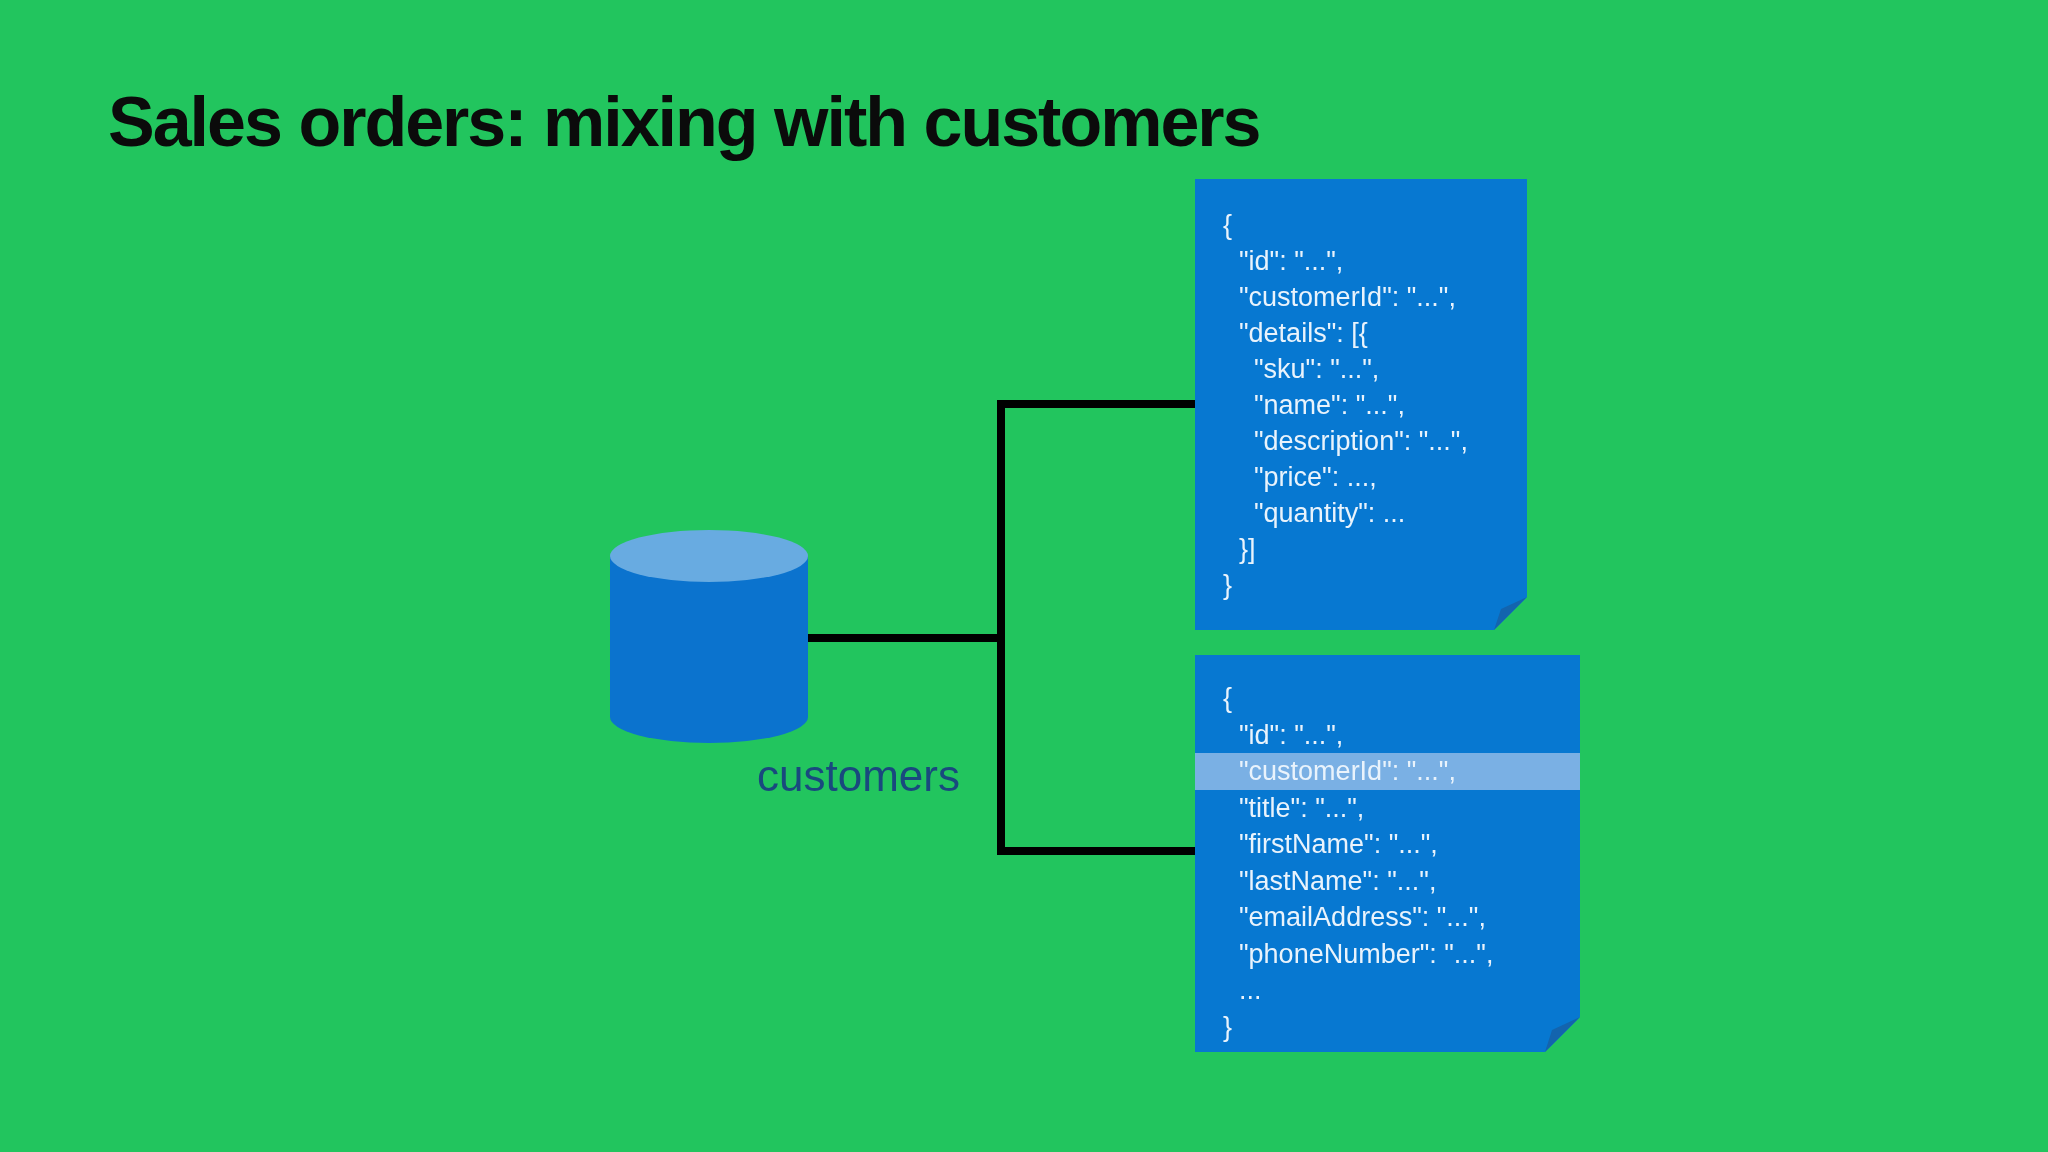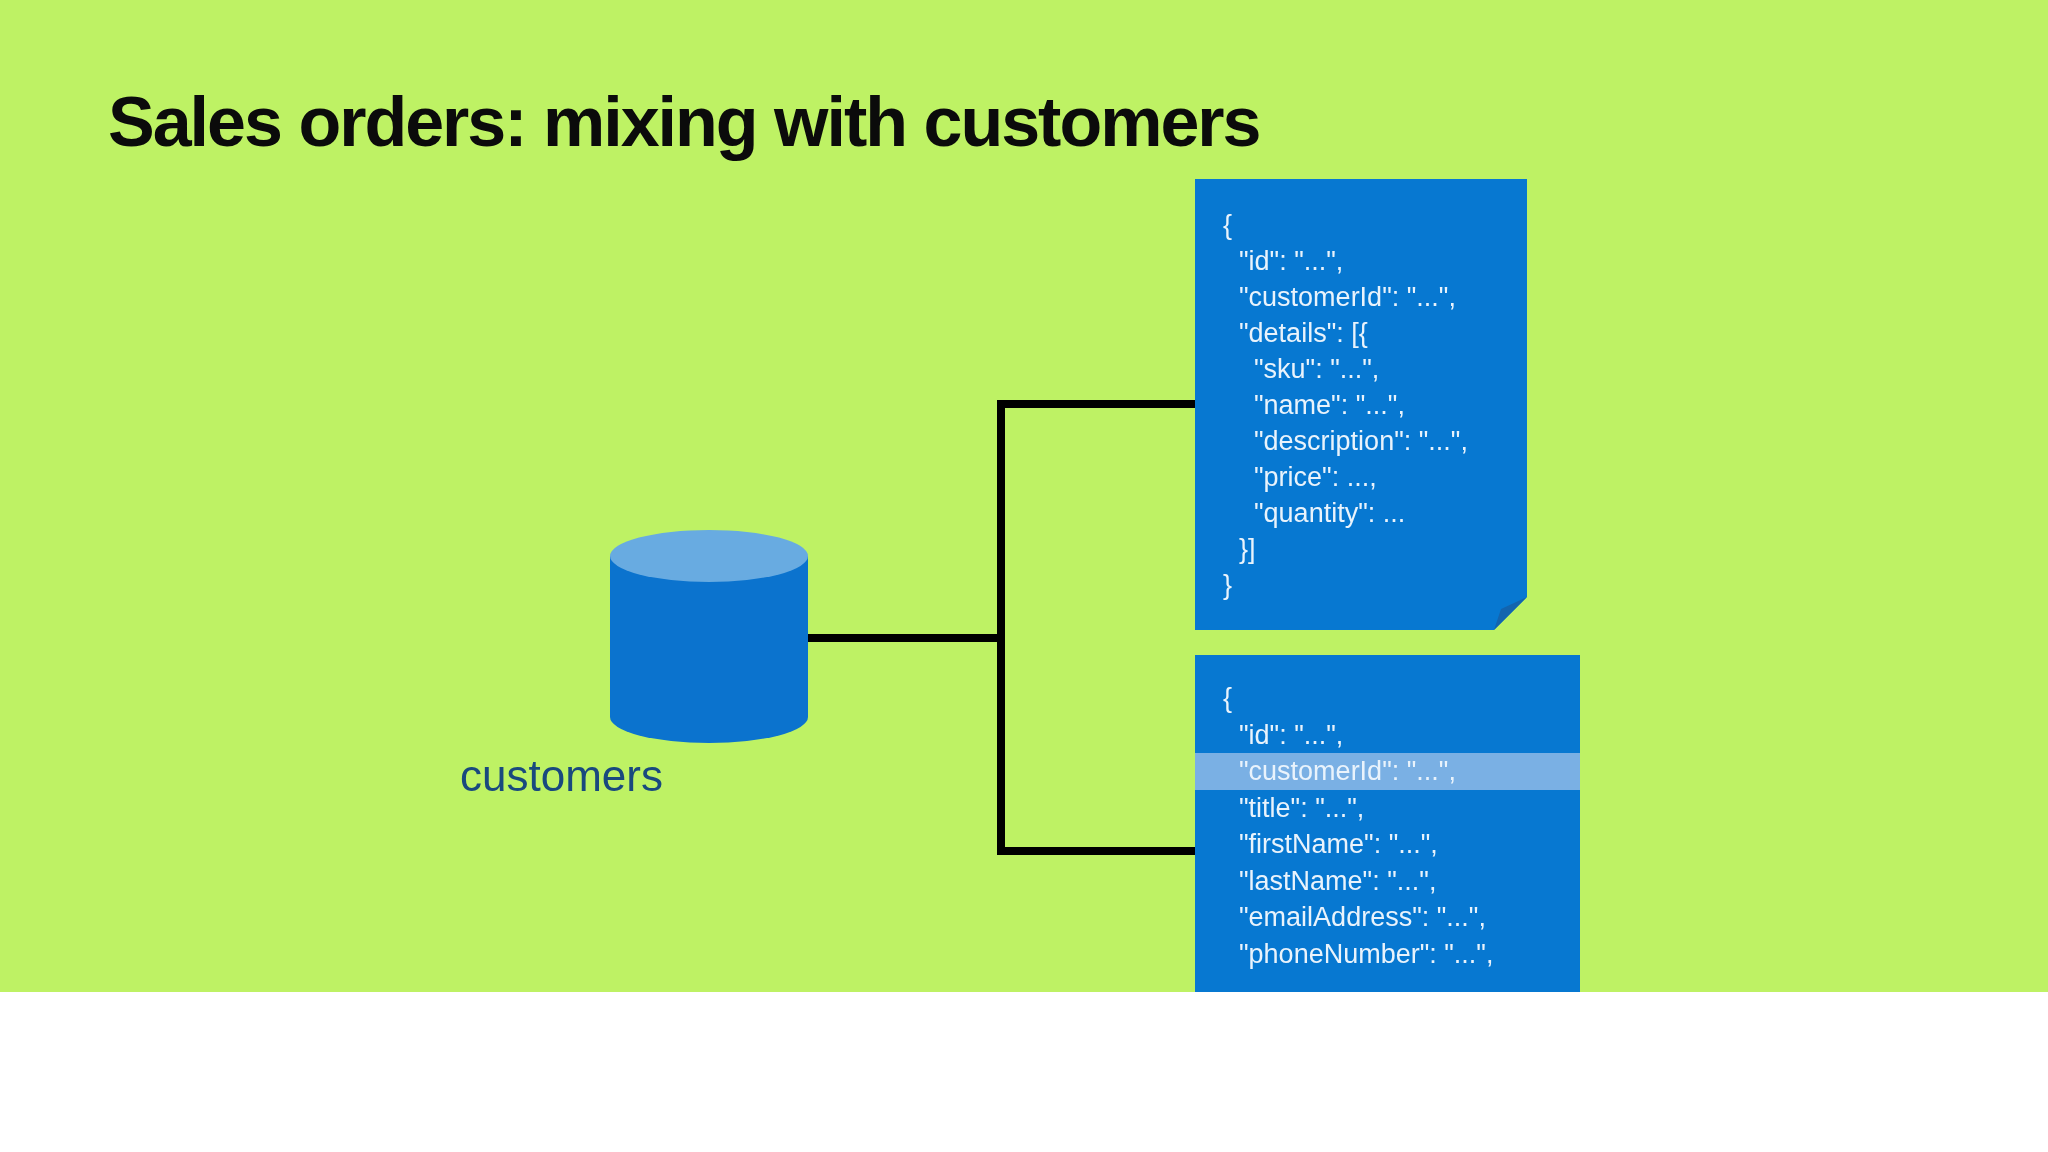--- a/index.html
+++ b/index.html
@@ -3,22 +3,22 @@
 <meta charset="utf-8">
 <style>
   html, body {
     margin: 0;
     padding: 0;
     background: #ffffff;
   }
   #slide {
     position: relative;
     width: 2048px;
-    height: 992px;
-    background: #bef264;
+    height: 1152px;
+    background: #22c55e;
     overflow: hidden;
     font-family: "Liberation Sans", sans-serif;
   }
 
   
   .slide-title {
     position: absolute;
     left: 108px;
     top: 82px;
     margin: 0;
@@ -49,21 +49,21 @@
   }
   .cyl-body { fill: var(--cylinder-blue, #0b73ce); }
   .cyl-top  { fill: var(--cylinder-top-blue, #68abe1); }
 
   
   .db-label {
     position: absolute;
     left: 460px;
     top: 748px;
     width: 500px;
-    text-align: left;
+    text-align: right;
     color: var(--label-navy, #19497e);
     font-size: 44px;
     line-height: 55px;
     font-weight: normal;
   }
 
   
   .doc {
     position: absolute;
     background: var(--document-blue, #0778d1);

